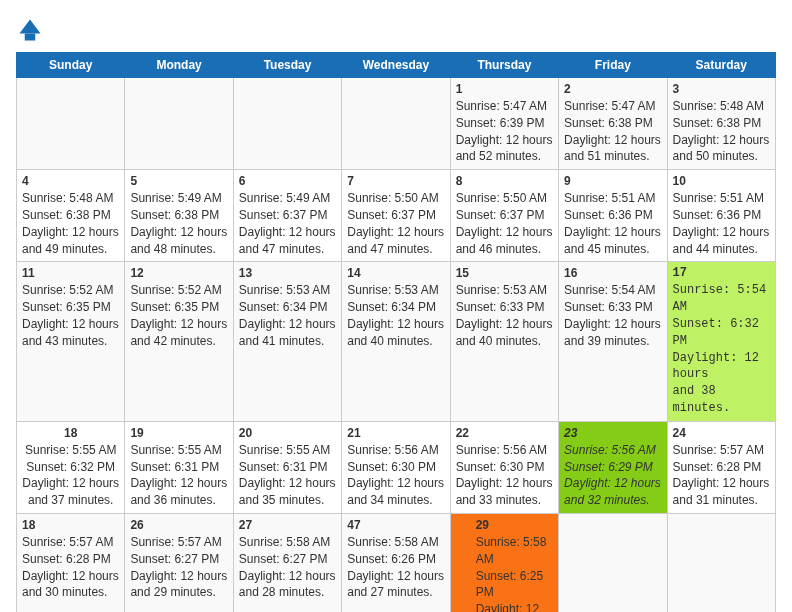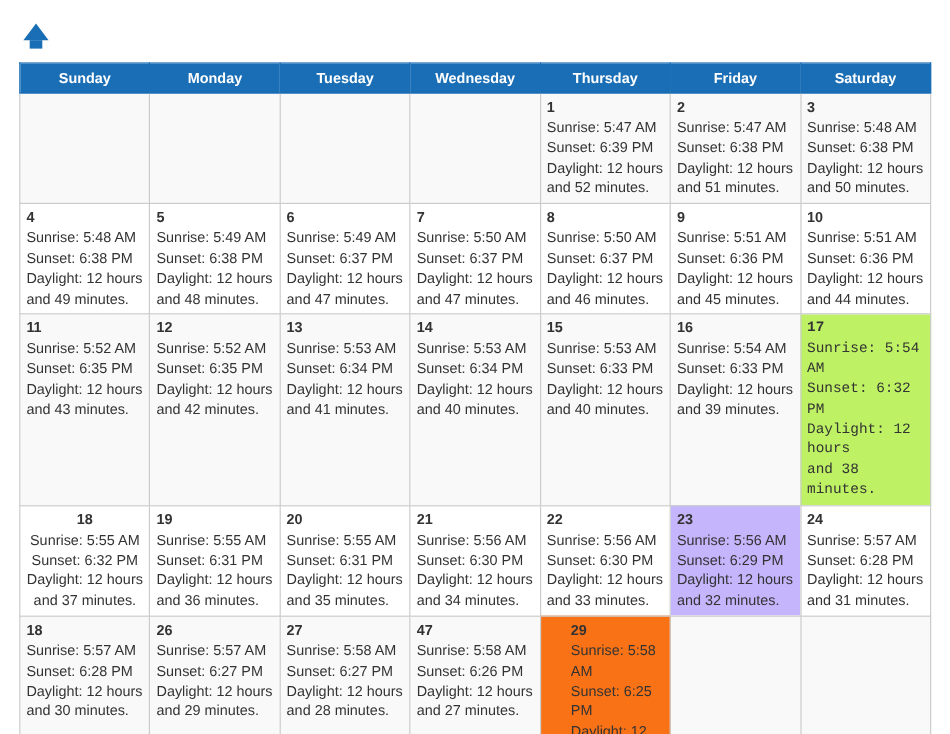--- a/index.html
+++ b/index.html
@@ -291,21 +291,21 @@
 Daylight: 12 hours
 and 34 minutes.</div>
           </td>
           <td style="background: rgb(255, 255, 255);">
             <span class="day-num">22</span>
             <div class="cell-text" style="white-space: pre-line;">Sunrise: 5:56 AM
 Sunset: 6:30 PM
 Daylight: 12 hours
 and 33 minutes.</div>
           </td>
-          <td style="background: #c4b5fd;">
+          <td style="background: #84cc16; font-style: italic;">
             <span class="day-num">23</span>
             <div class="cell-text" style="white-space: pre-line;">Sunrise: 5:56 AM
 Sunset: 6:29 PM
 Daylight: 12 hours
 and 32 minutes.</div>
           </td>
           <td style="background: rgb(255, 255, 255);">
             <span class="day-num">24</span>
             <div class="cell-text" style="white-space: pre-line;">Sunrise: 5:57 AM
 Sunset: 6:28 PM

